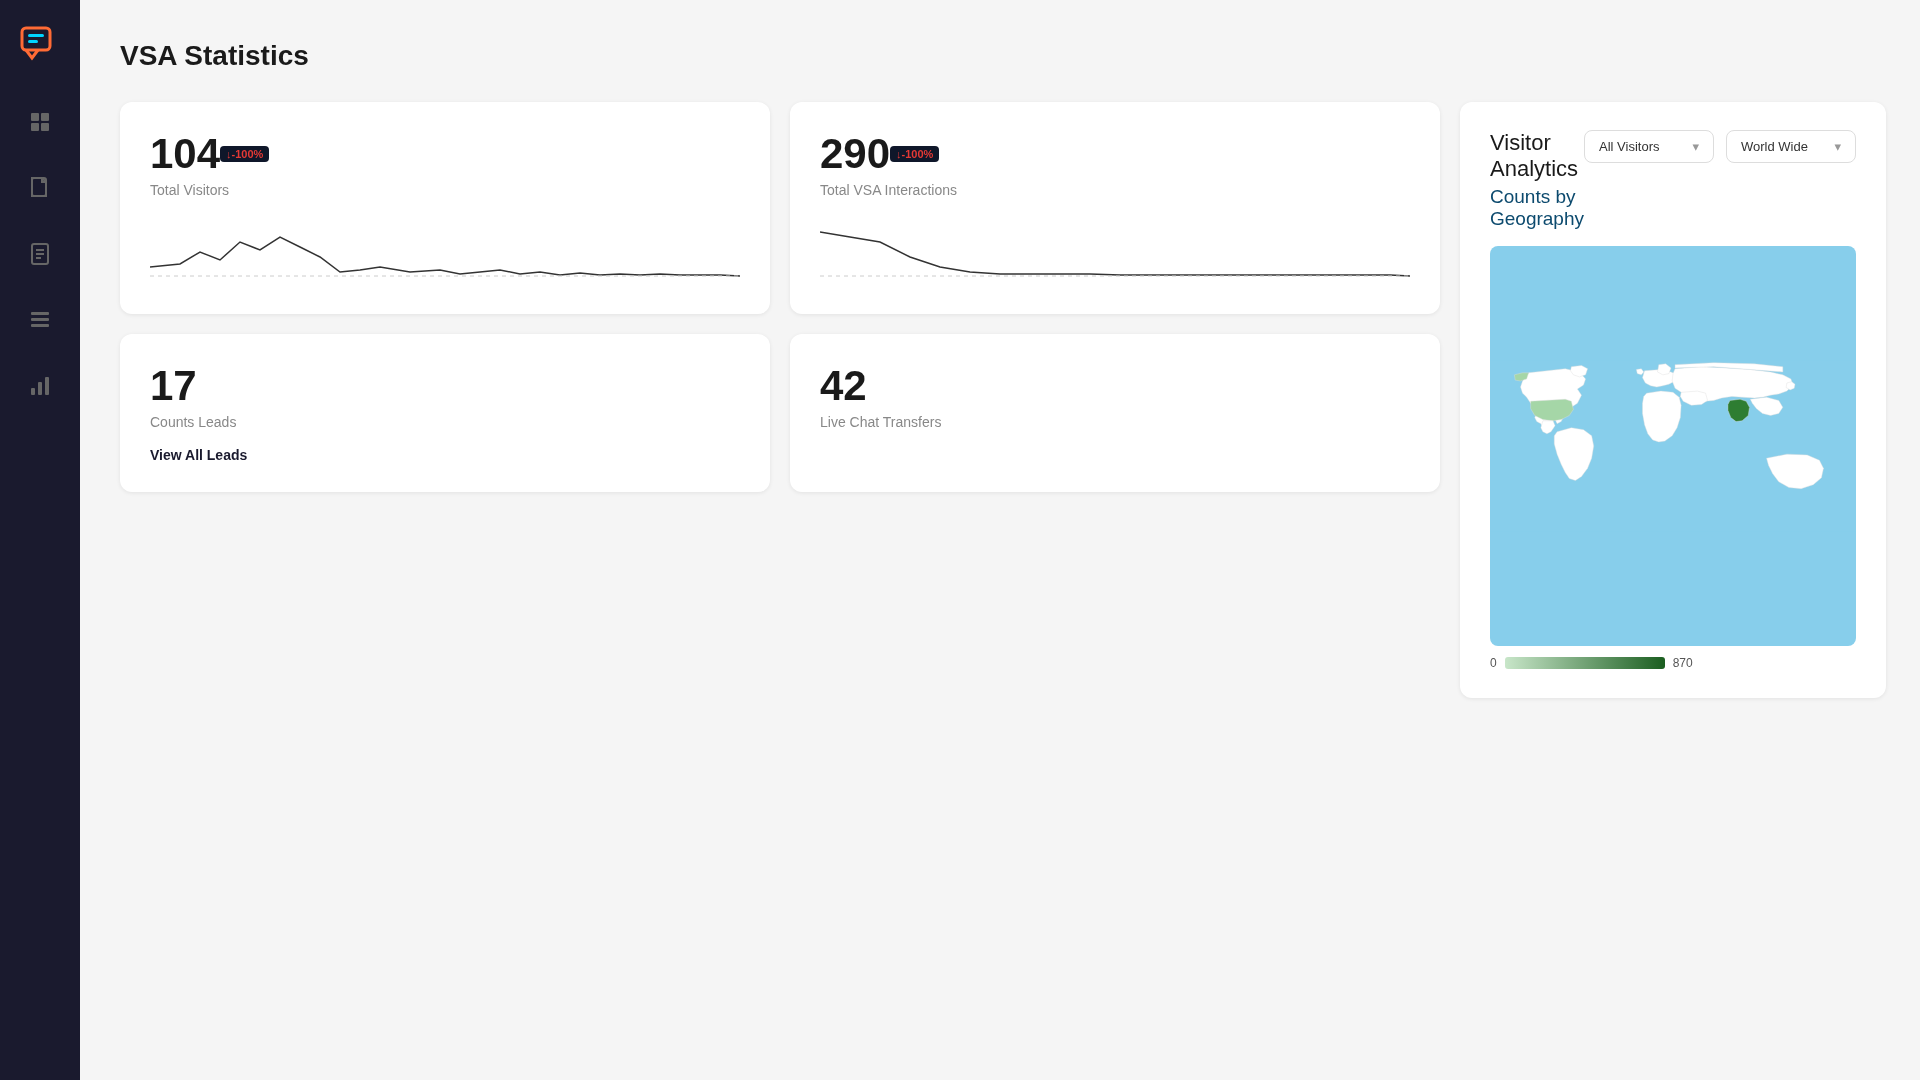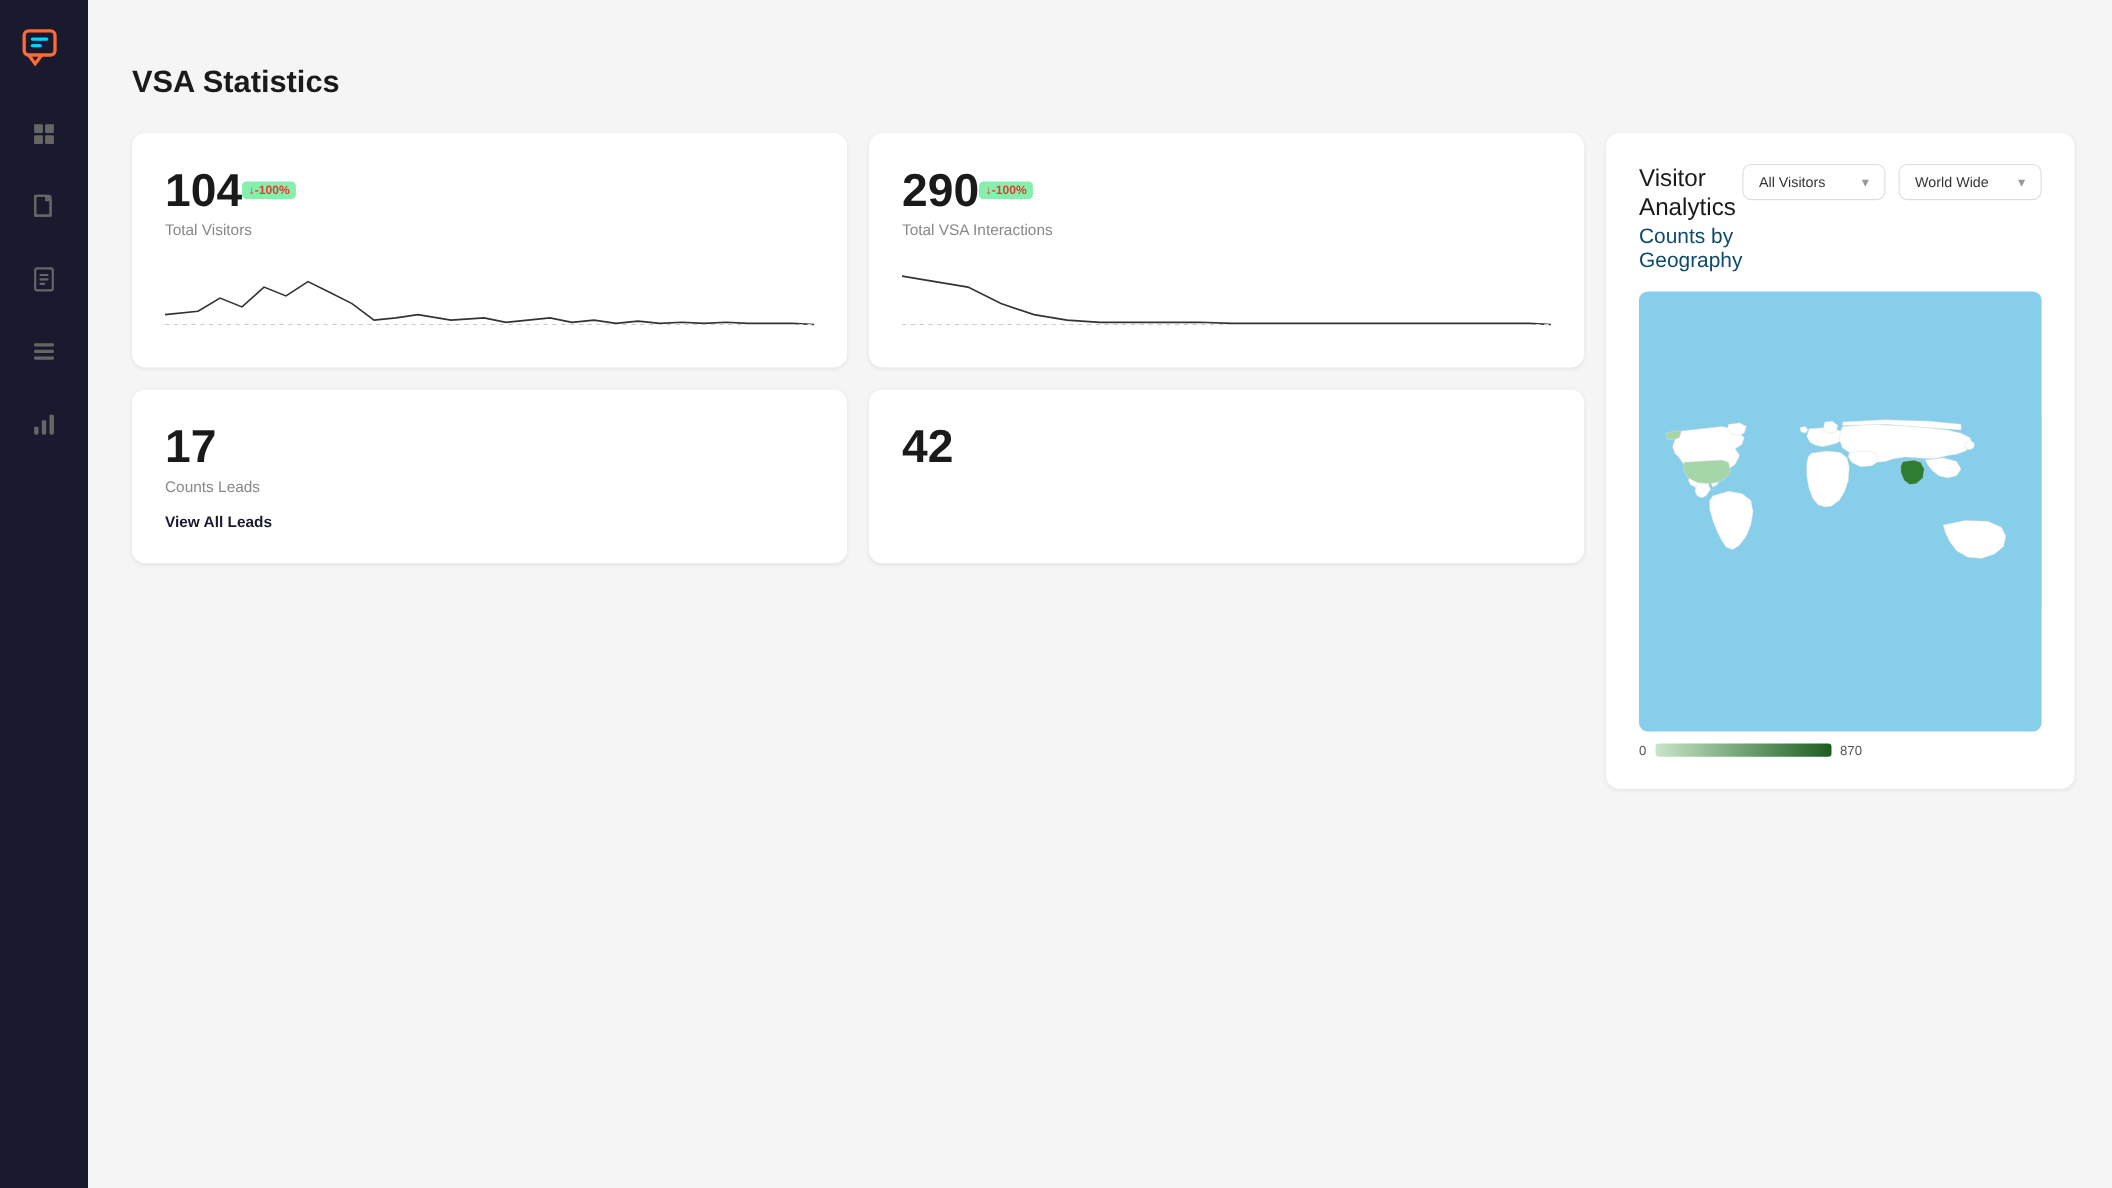--- a/index.html
+++ b/index.html
@@ -46,21 +46,20 @@
     .main {
       flex: 1;
       padding: 40px 40px;
       background: #f5f5f5;
     }
     .page-title {
       font-size: 28px;
       font-weight: 700;
       color: #1a1a1a;
       margin-bottom: 30px;
-      margin-top: 19px;
     }
 
     
     .stats-grid {
       display: grid;
       grid-template-columns: 650px 650px 1fr;
       grid-template-rows: auto auto auto;
       gap: 20px;
     }
 
@@ -80,21 +79,21 @@
     }
     .card-label {
       font-size: 14px;
       color: #888;
       margin-top: 4px;
       margin-bottom: 16px;
     }
     .badge-down {
       font-size: 11px;
       color: #e53935;
-      background: #86efac;
+      background: #0f172a;
       padding: 2px 6px;
       border-radius: 4px;
       font-weight: 600;
     }
     .card-link {
       font-size: 14px;
       color: #1a1a2e;
       font-weight: 600;
       cursor: pointer;
       text-decoration: none;
@@ -339,16 +338,17 @@
 
     <div class="card">
       <div class="card-number">17</div>
       <div class="card-label">Counts Leads</div>
       <a class="card-link">View All Leads</a>
     </div>
 
 
     <div class="card">
       <div class="card-number">42</div>
+      <div class="card-label">Live Chat Transfers</div>
     </div>
 
   </div>
 </main>
 
 </body></html>

